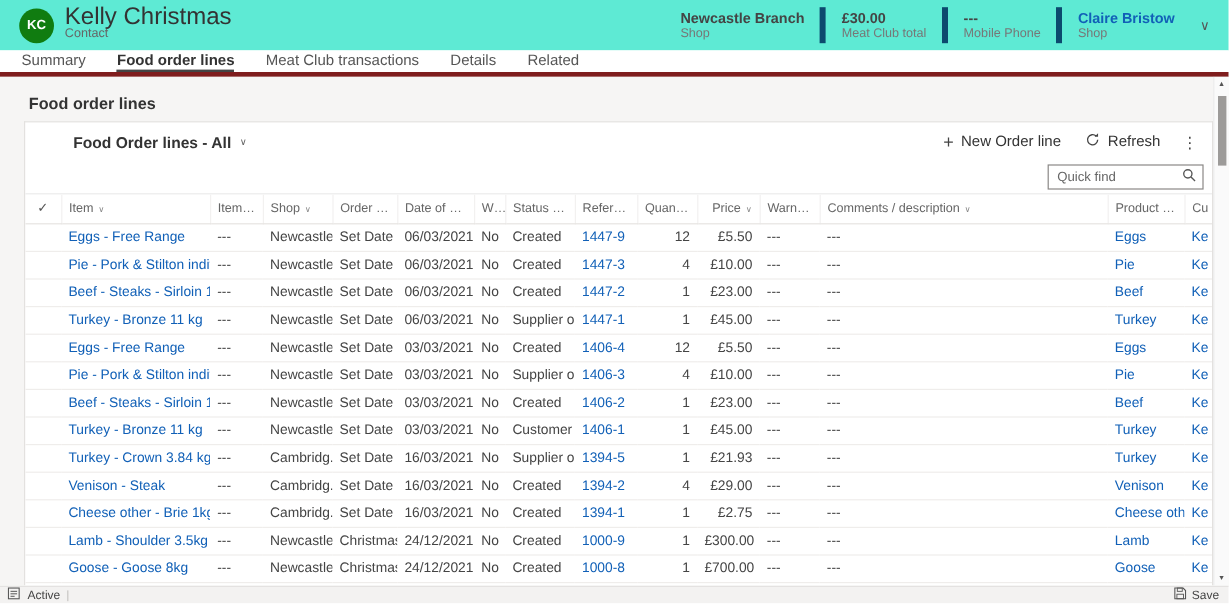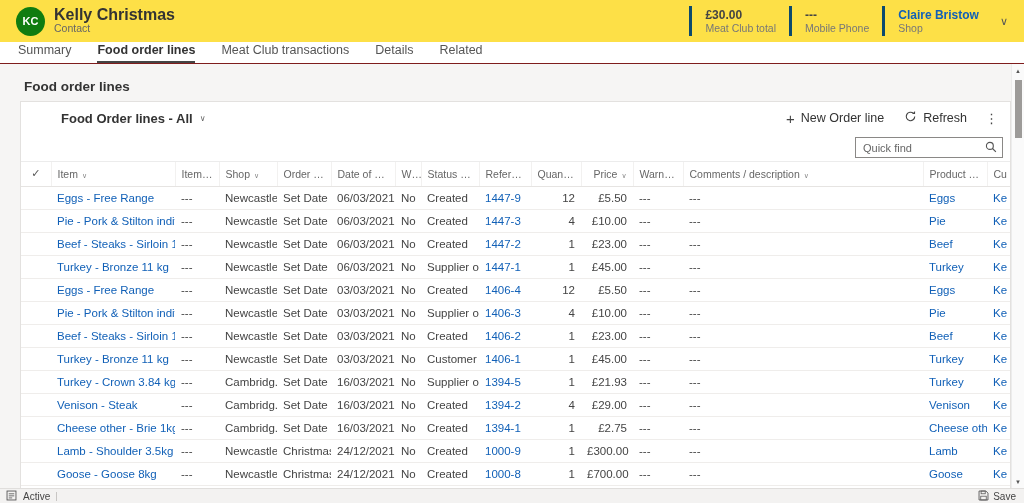--- a/index.html
+++ b/index.html
@@ -3,53 +3,53 @@
 <meta charset="utf-8">
 <style>
   * { margin:0; padding:0; box-sizing:border-box; }
   html,body { width:1024px; height:503px; overflow:hidden; }
   body { font-family:"Liberation Sans", sans-serif; background:#fff; color:#333; }
   :root { --link:#1160b7; --avatar:#107c10; --tabline:#444444; }
 
   .screen { width:1024px; height:503px; display:flex; flex-direction:column; overflow:hidden; background:#fff; }
 
   
-  .top { height:42px; flex:0 0 auto; display:flex; justify-content:space-between; align-items:center; padding:0 8px 0 16px; background:#fde047; }
+  .top { height:42px; flex:0 0 auto; display:flex; justify-content:space-between; align-items:center; padding:0 8px 0 16px; background:#5eead4; }
   .who { display:flex; align-items:center; gap:9px; }
   .avatar { width:29px; height:29px; border-radius:50%; background:var(--avatar); color:#fff; display:flex; align-items:center; justify-content:center; font-size:11px; font-weight:700; }
-  .rec-title { font-size:16px; font-weight:700; color:#333; line-height:15px; }
+  .rec-title { font-size:20px; font-weight:400; color:#333; line-height:15px; }
   .rec-sub { font-size:10.5px; color:#666; line-height:13px; }
   .hfields { display:flex; align-items:center; height:100%; }
-  .hfield { padding:0 13px; border-left:3px solid #0c4a6e; height:30px; display:flex; flex-direction:column; justify-content:center; }
+  .hfield { padding:0 13px; border-left:5px solid #0c4a6e; height:30px; display:flex; flex-direction:column; justify-content:center; }
   .hfield.first { border-left:none; }
   .hf-value { font-size:12px; font-weight:600; color:#444; line-height:14px; white-space:nowrap; }
   .hf-value.link { color:var(--link); }
   .hf-label { font-size:10.5px; color:#777; line-height:13px; white-space:nowrap; }
   .collapse-btn { background:none; border:none; font-family:inherit; color:#555; font-size:11px; padding:4px 8px; cursor:pointer; }
 
   
-  .tabs { height:22px; flex:0 0 auto; display:flex; gap:26px; padding-left:18px; border-bottom:1px solid #7f1d1d; background:#fff; }
+  .tabs { height:22px; flex:0 0 auto; display:flex; gap:26px; padding-left:18px; border-bottom:4px solid #7f1d1d; background:#fff; }
   .tab { font-size:12.5px; color:#555; line-height:17px; padding-bottom:3px; cursor:pointer; white-space:nowrap; }
   .tab.active { color:#333; font-weight:700; border-bottom:2px solid var(--tabline); }
 
   
   .content { position:relative; flex:1; background:#f6f5f4; overflow:hidden; }
   .section-title { position:absolute; top:15px; left:24px; font-size:13.5px; font-weight:600; color:#333; }
   .card { position:absolute; top:37px; left:20px; right:13px; bottom:0; background:#fff; border:1px solid #e3e1df; border-bottom:none; display:flex; flex-direction:column; overflow:hidden; }
 
   .toolbar { height:32px; flex:0 0 auto; display:flex; align-items:center; justify-content:space-between; padding:0 4px 0 12px; }
   .view-selector { display:flex; align-items:center; gap:7px; background:none; border:none; font-family:inherit; font-size:13px; font-weight:700; color:#333; cursor:pointer;margin-left:28px; }
   .view-selector .chev-lg { font-size:8px; color:#666; font-weight:400; }
   .commands { display:flex; align-items:center; }
   .cmd { display:flex; align-items:center; gap:6px; background:none; border:none; font-family:inherit; font-size:12.5px; color:#333; padding:5px 10px; cursor:pointer; white-space:nowrap; }
   .cmd .plus-glyph { font-size:15px; line-height:11px; color:#444; font-weight:400; }
   .cmd.more { font-size:13px; color:#444; padding:5px 8px; }
 
   .search-row { height:27px; flex:0 0 auto; display:flex; justify-content:flex-end; align-items:center; padding-right:7px; }
-  .quick-find { width:148px; height:21px; border:1px solid #8a8886; background:#fff; display:flex; align-items:center; padding:0 5px 0 7px; }
+  .quick-find { width:130px; height:21px; border:1px solid #8a8886; background:#fff; display:flex; align-items:center; padding:0 5px 0 7px; }
   .quick-find input { flex:1; min-width:0; border:none; outline:none; font-family:inherit; font-size:11px; color:#333; }
   .quick-find input::placeholder { color:#666; }
 
   
   .grid-scroll { flex:1; overflow:hidden; border-top:1px solid #ececec; }
   table { border-collapse:collapse; table-layout:fixed; width:1010px; }
   th { height:24px; font-size:10.5px; font-weight:400; color:#666; text-align:left; padding:0 6px; border-bottom:1px solid #e6e4e2; border-right:1px solid #f2f1f0; white-space:nowrap; overflow:hidden; text-overflow:ellipsis; }
   th.right { text-align:right; }
   th .chev { font-size:7px; color:#888; margin-left:4px; }
   th .sort-icon { font-size:10px; color:#555; margin-left:3px; }
@@ -79,20 +79,24 @@
     <div class="who">
       <div class="avatar">
         <span>KC</span>
       </div>
       <div>
         <div class="rec-title">Kelly Christmas</div>
         <div class="rec-sub">Contact</div>
       </div>
     </div>
     <div class="hfields">
+      <div class="hfield first">
+        <span class="hf-value">Newcastle Branch</span>
+        <span class="hf-label">Shop</span>
+      </div>
       <div class="hfield">
         <span class="hf-value">£30.00</span>
         <span class="hf-label">Meat Club total</span>
       </div>
       <div class="hfield">
         <span class="hf-value">---</span>
         <span class="hf-label">Mobile Phone</span>
       </div>
       <div class="hfield">
         <span class="hf-value link">Claire Bristow</span>

